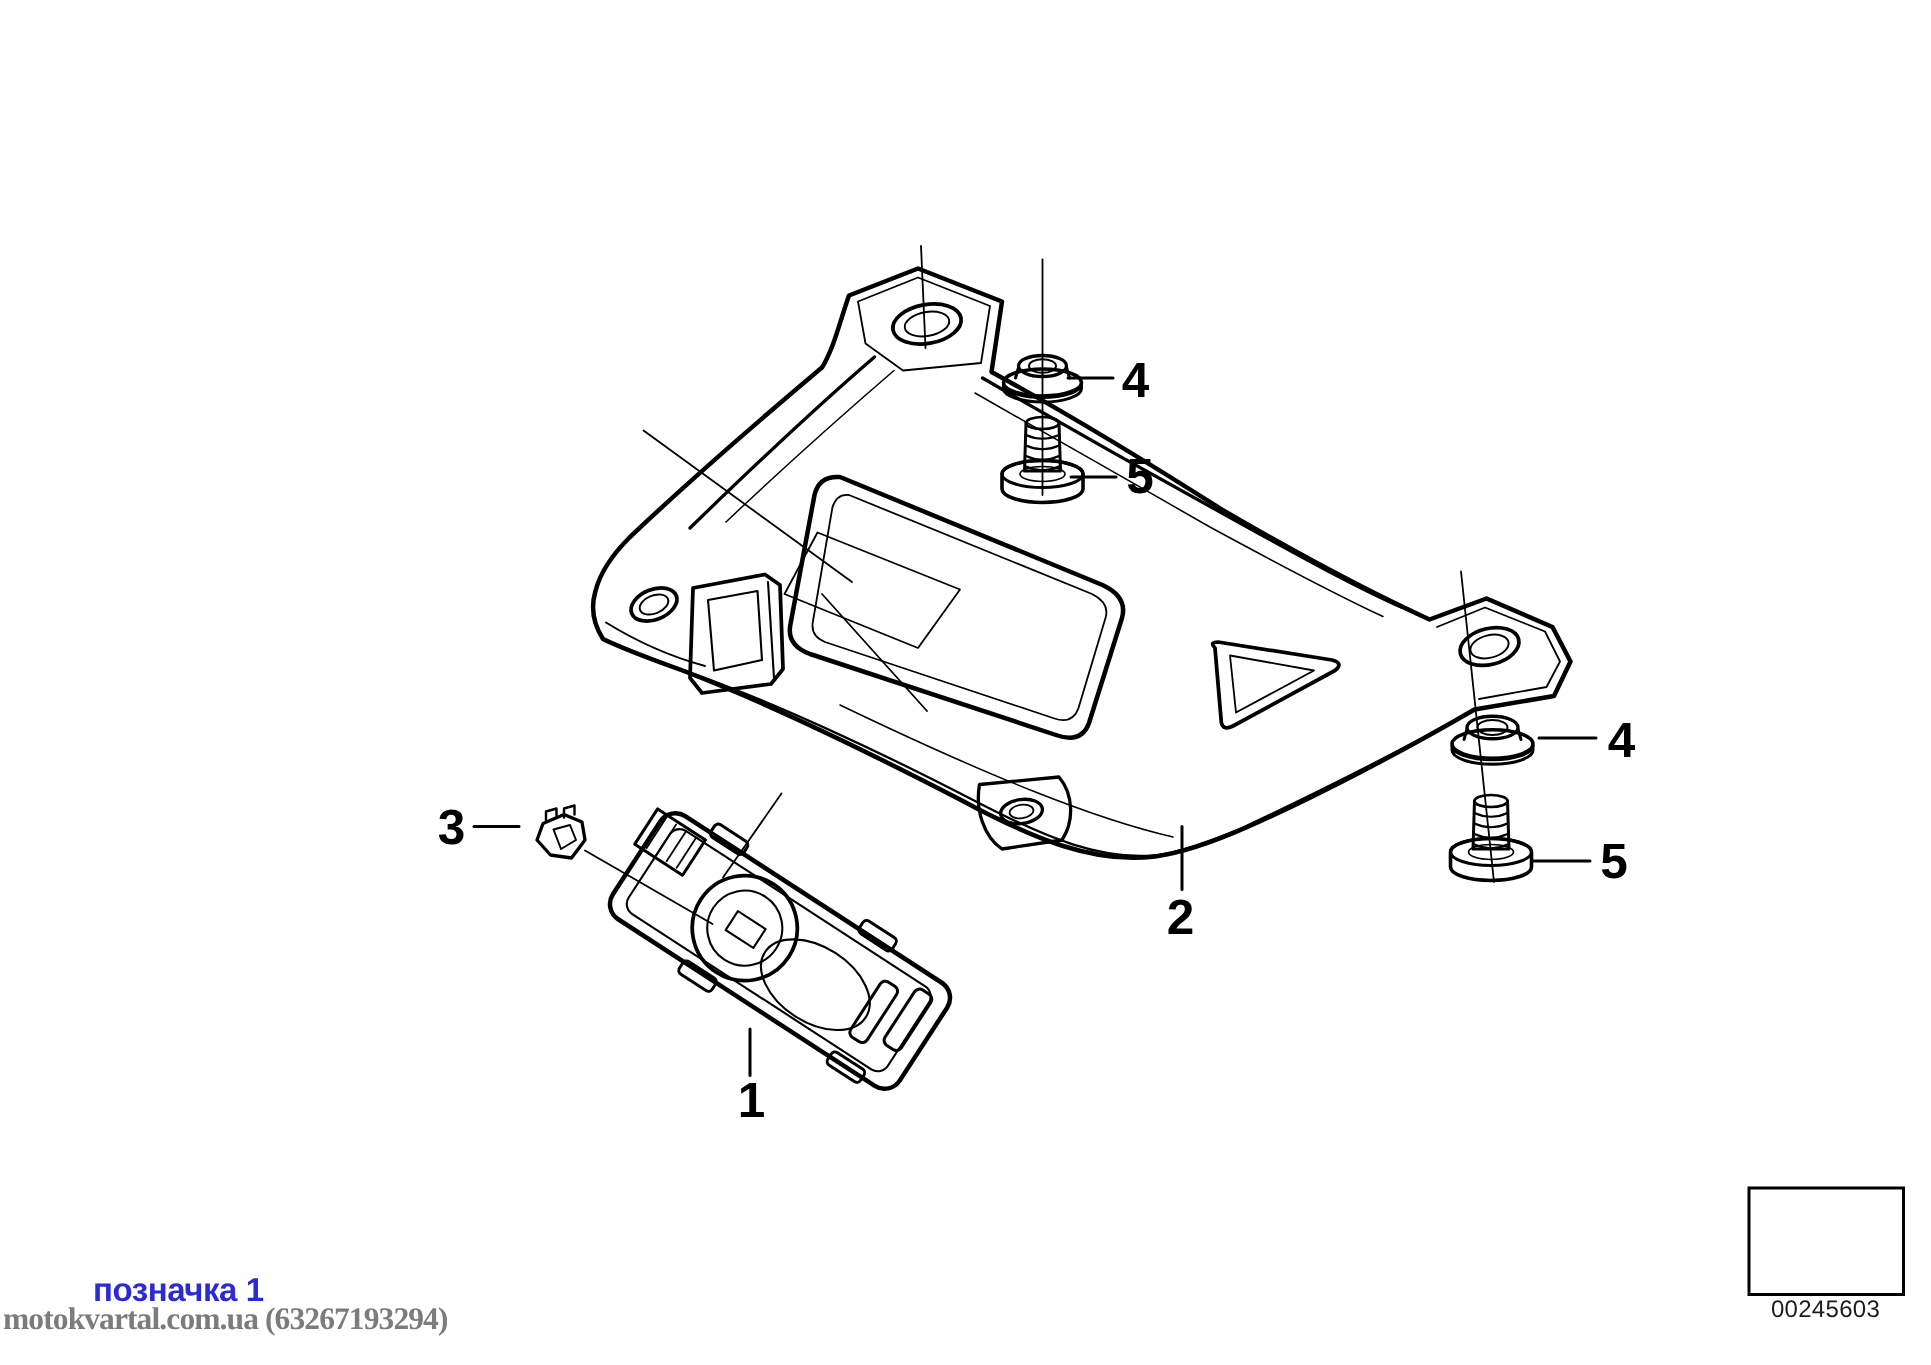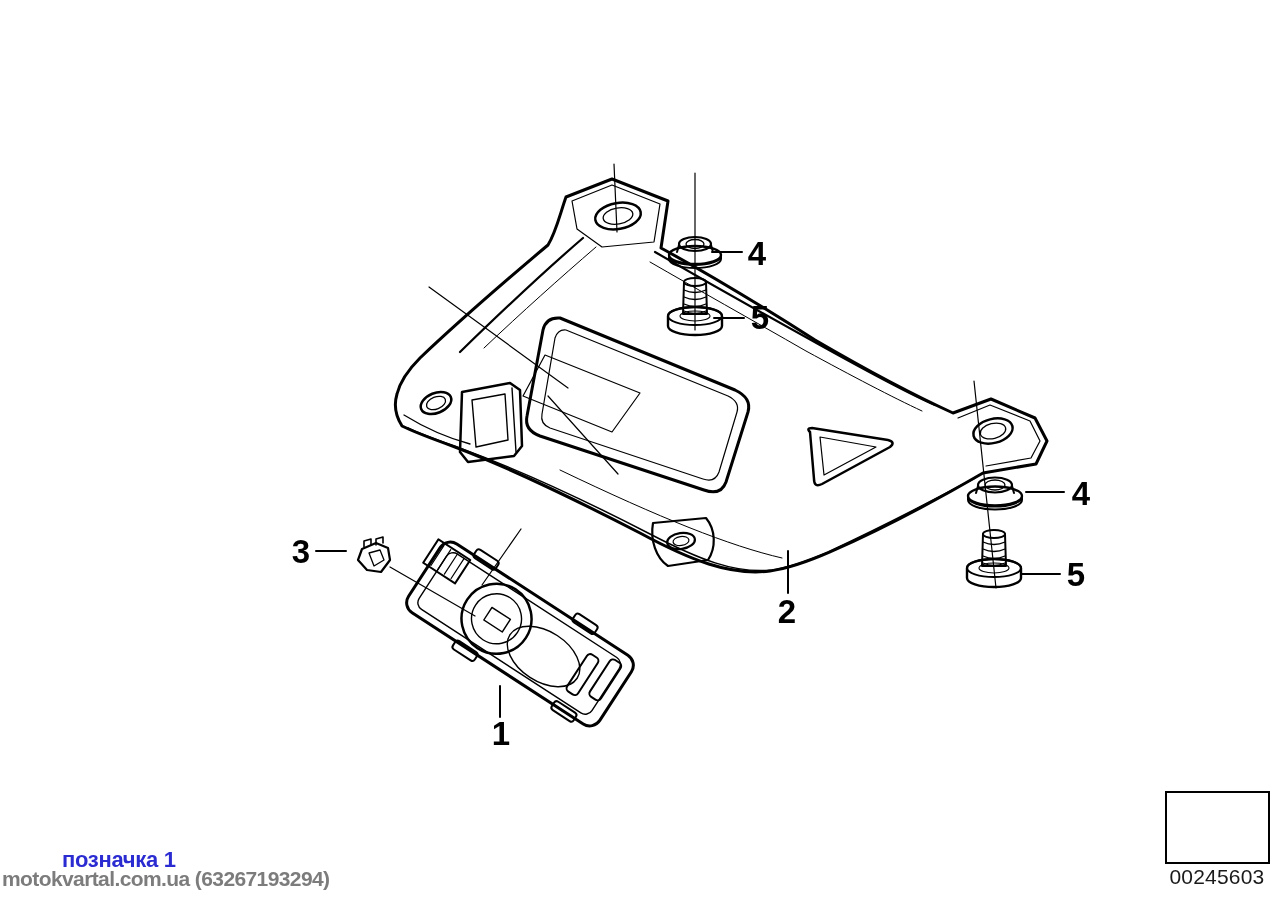--- a/index.html
+++ b/index.html
@@ -12,29 +12,29 @@
     position:absolute;transform:translate(-50%,-50%);
     font-family:"Liberation Sans",sans-serif;font-weight:700;font-size:33px;color:#000;
     line-height:1;letter-spacing:0;
   }
   .marker-label{
     position:absolute;left:62px;top:847px;
     font-weight:700;font-size:22px;color:#2b2bd2;letter-spacing:-0.3px;white-space:nowrap;
   }
   .watermark{
     position:absolute;left:2px;top:867px;
-    font-weight:700;font-size:21px;color:#7c7c7c;letter-spacing:-0.6px;white-space:nowrap;
+    font-weight:700;font-size:21px;color:#7c7c7c;letter-spacing:-0.6px;white-space:nowrap;font-family:Liberation Serif, serif;
   }
   .stamp-box{
     position:absolute;left:1165px;top:791px;width:101px;height:69px;
     border:2.5px solid #000;background:#fff;
   }
   .stamp-code{
     position:absolute;left:1163px;top:865px;width:108px;text-align:center;
-    font-size:21px;font-weight:400;color:#1a1a1a;letter-spacing:0.2px;
+    font-size:16px;font-weight:400;color:#1a1a1a;letter-spacing:0.2px;
   }
   .lineart{stroke:#000;fill:none;stroke-linecap:round;stroke-linejoin:round;}
 </style>
 </head>
 <body>
 
 <div class="stage">
 
   <svg width="1287" height="910" viewBox="0 0 1287 910">
 

